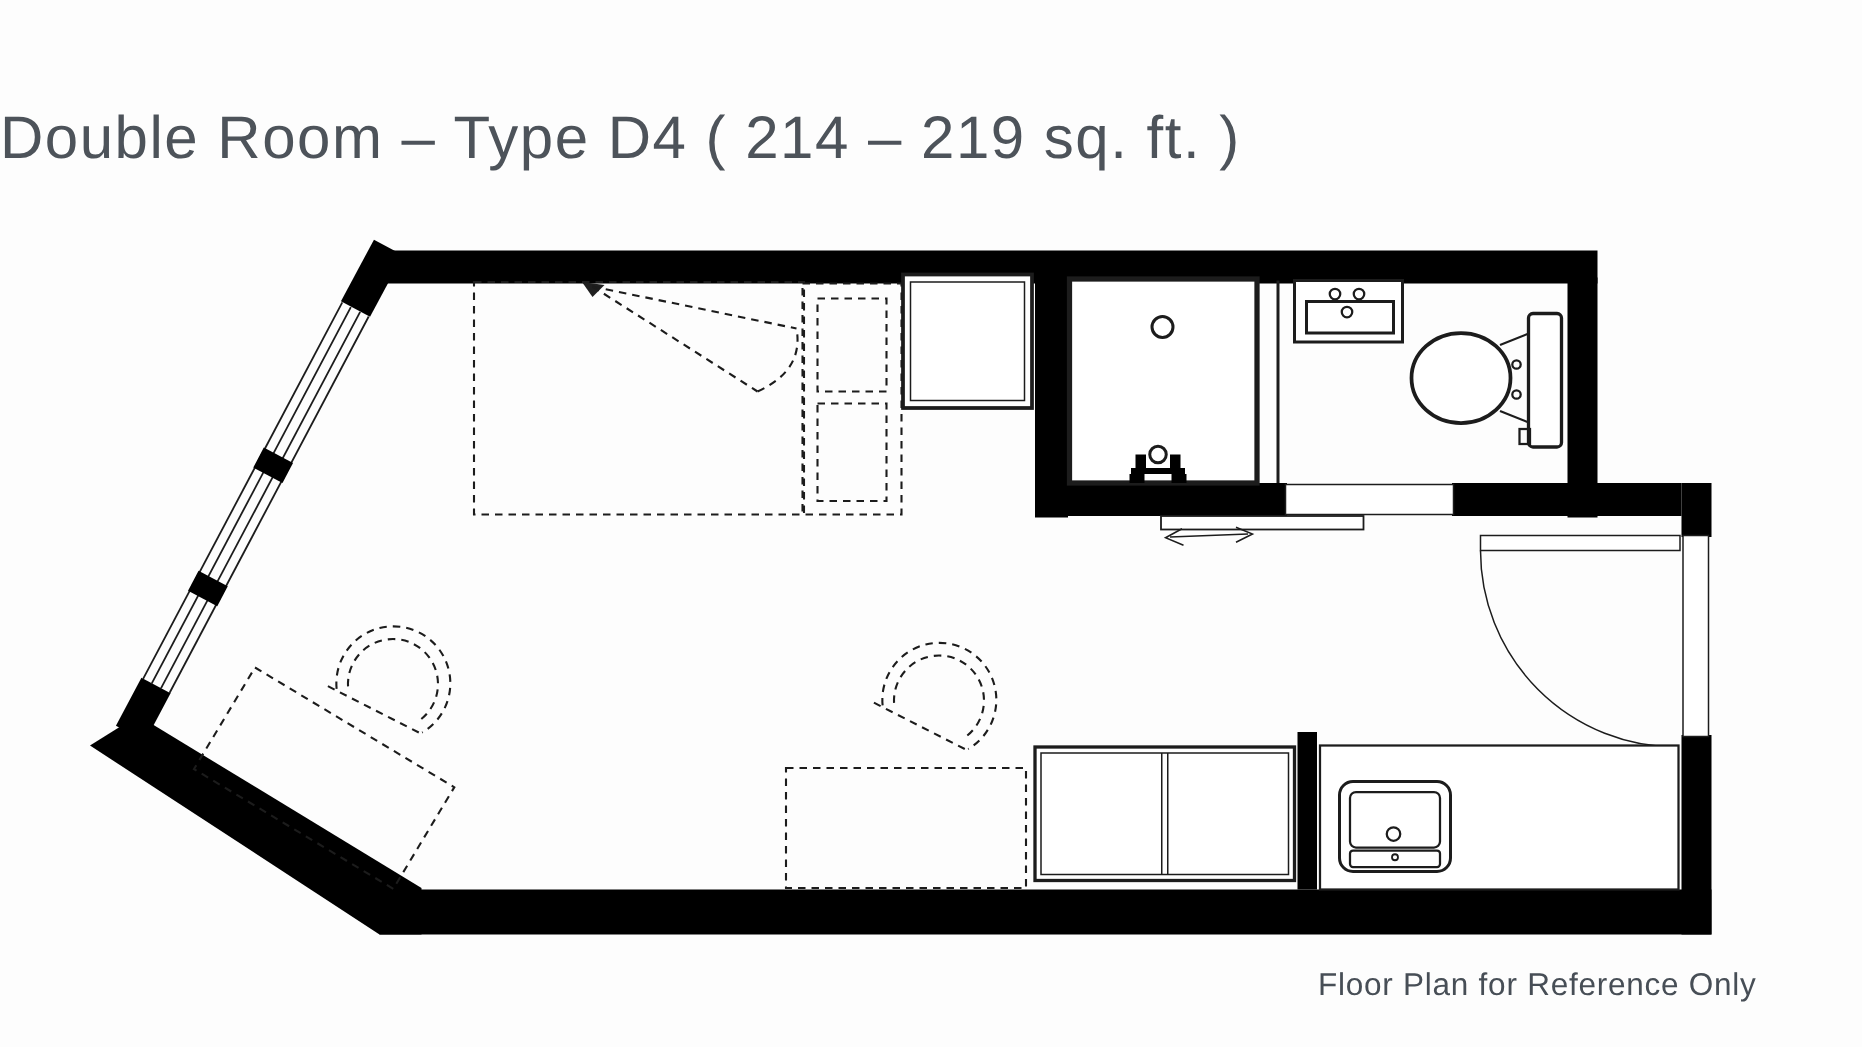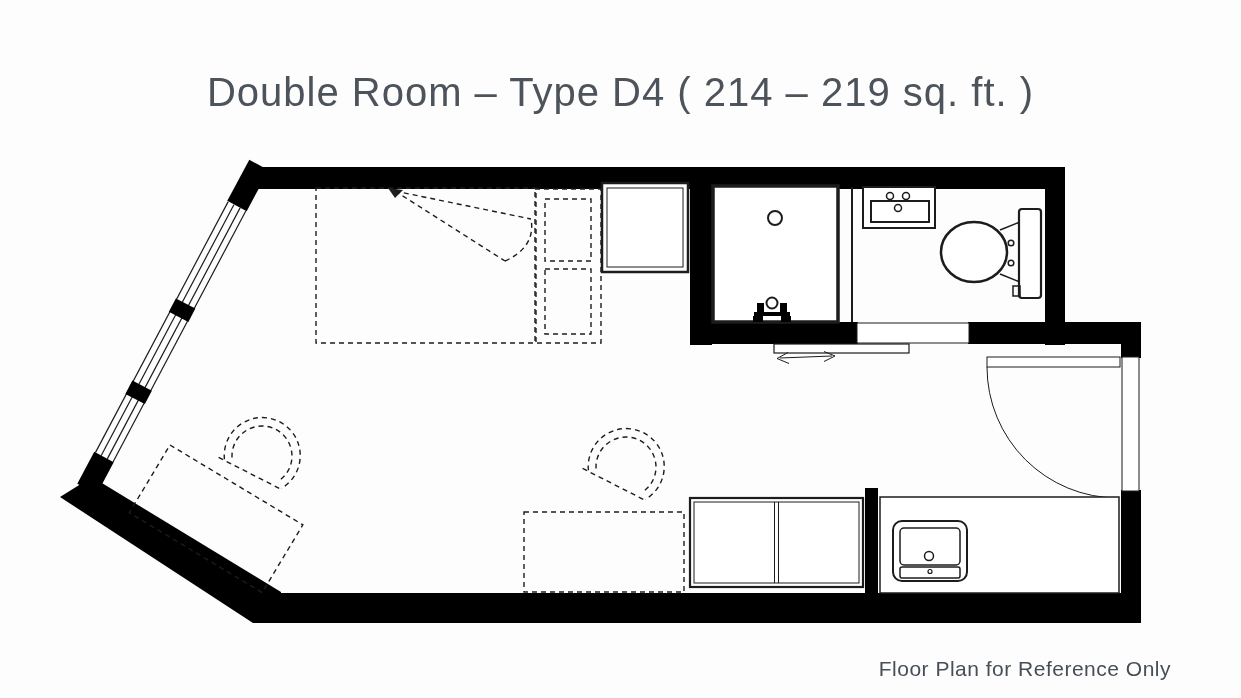--- a/index.html
+++ b/index.html
@@ -5,31 +5,30 @@
   html,body{margin:0;padding:0;}
   body{
     width:1241px;height:698px;
     background:var(--background,#fdfdfd);
     font-family:"Liberation Sans", sans-serif;
     overflow:hidden;
   }
   .stage{position:relative;width:1241px;height:698px;}
   .plan-title{
     position:absolute;top:70px;left:0;width:100%;
-    text-align:center;
+    text-align:left;
     font-size:40px;font-weight:400;letter-spacing:1px;
     color:var(--title-text,#4d535a);
     white-space:nowrap;
   }
   .plan-footer{
     position:absolute;top:645px;right:70px;
     font-size:21px;font-weight:400;letter-spacing:0.5px;
     color:var(--footer-text,#474e56);
     white-space:nowrap;
-    margin-top:12px;
   }
   svg{position:absolute;top:0;left:0;}
   .wall{fill:var(--ink,#000);stroke:none;}
   .wallline{stroke:var(--ink,#000);fill:none;}
   .solid{stroke:var(--line,#1c1c1c);fill:none;}
   .solidw{stroke:var(--line,#1c1c1c);fill:#fff;}
   .dash{stroke:var(--line,#1f1f1f);fill:none;stroke-dasharray:5 4;stroke-width:1.4;}
 </style>
 </head>
 <body>

